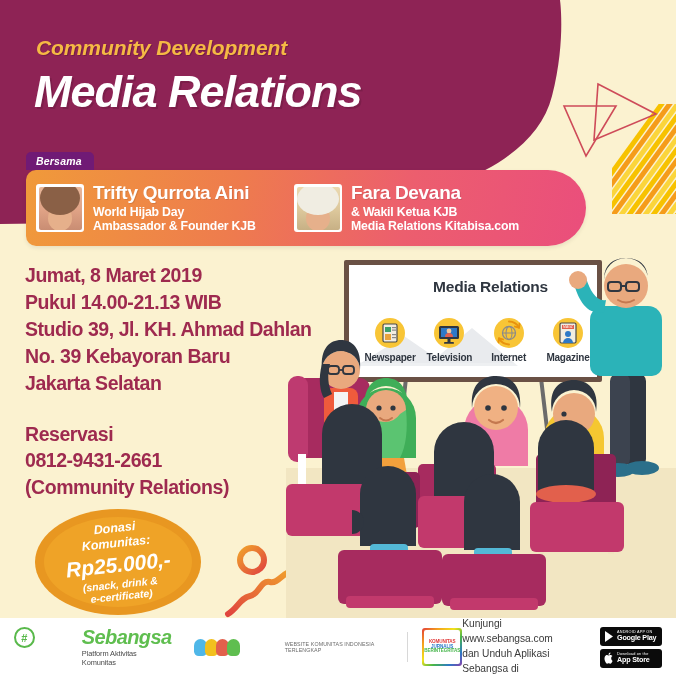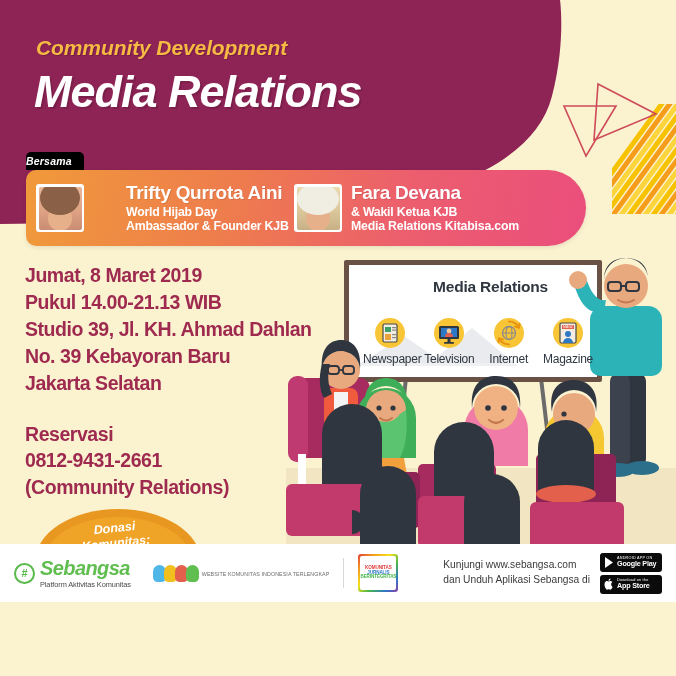--- a/index.html
+++ b/index.html
@@ -4,21 +4,21 @@
 <title>Media Relations Poster</title>
 <style>
   * { margin:0; padding:0; box-sizing:border-box; }
   html,body { width:676px; height:676px; }
   body {
     font-family:"Liberation Sans", sans-serif;
     background:#FBF2D0;
     position:relative;
     overflow:hidden;
   }
-  .poster { position:relative; width:676px; height:602px; overflow:hidden; background:#FBF2D0; }
+  .poster { position:relative; width:676px; height:676px; overflow:hidden; background:#FBF2D0; }
 
   
   .tri-wrap { position:absolute; left:556px; top:78px; width:110px; height:90px; }
   .stripes { position:absolute; left:612px; top:104px; width:110px; height:110px; overflow:hidden; }
   .stripes i {
     position:absolute; top:-30px; width:5px; height:190px;
     transform:rotate(36deg); transform-origin:center;
   }
 
   
@@ -36,34 +36,34 @@
   .title {
     position:absolute; left:34px; top:66px;
     font-size:45px; font-weight:bold; color:#FFFFFF;
     letter-spacing:-1px; font-style:italic;
     text-shadow:2px 2px 0 rgba(0,0,0,.12);
   }
 
   
   .bersama {
     position:absolute; left:26px; top:152px; z-index:7;
-    background:#000000; color:#FFFFFF;
+    background:#701a75; color:#FFFFFF;
     font-size:10.5px; font-weight:bold; font-style:italic;
-    padding:3px 12px 3px 0; border-radius:5px 5px 0 0;
+    padding:3px 12px 3px 10px; border-radius:5px 5px 0 0;
     letter-spacing:.2px;
   }
   .speakers {
     position:absolute; left:26px; top:170px; width:560px; height:76px;
     background:linear-gradient(100deg,#F09A3A 0%,#EE7B4E 38%,#EC5E6E 68%,#EA4E7C 100%);
     border-radius:10px 38px 38px 10px; z-index:6;
     display:flex; align-items:center; padding:0 10px;
     box-shadow:0 2px 4px rgba(0,0,0,.08);
   }
   .spk { display:flex; align-items:center; }
-  .spk:first-child { width:258px;gap:33px; }
+  .spk:first-child { width:258px; }
   .avatar {
     width:48px; height:48px; background:#fff; padding:2.5px;
     border-radius:3px; flex:0 0 auto; overflow:hidden;
   }
   .avatar .face { width:100%; height:100%; border-radius:2px; position:relative; overflow:hidden; }
   .a1 .face { background:linear-gradient(180deg,#E8B79A 0%,#DFA285 55%,#C98D73 100%); }
   .a2 .face { background:linear-gradient(180deg,#EBD9B0 0%,#DCC79B 55%,#C7B085 100%); }
   .face:before {
     content:""; position:absolute; left:50%; top:42%; transform:translateX(-50%);
     width:24px; height:26px; border-radius:50% 50% 48% 48%;
@@ -125,29 +125,29 @@
   }
   .board-icons {
     position:absolute; left:363px; top:318px; width:232px; height:62px;
     display:flex; justify-content:space-between; z-index:6;
   }
   .bi { width:54px; text-align:center; }
   .bi .disc {
     width:30px; height:30px; border-radius:50%; background:#F8C536;
     margin:0 auto 4px; position:relative; overflow:hidden;
   }
-  .bi .lbl { font-size:12px; font-weight:normal; color:#2F3640; letter-spacing:-.25px; }
+  .bi .lbl { font-size:10px; font-weight:bold; color:#2F3640; letter-spacing:-.25px; }
 
   
   .footer {
     position:absolute; left:0; bottom:0; width:676px; height:58px;
     background:#FFFFFF; z-index:10;
     display:flex; align-items:center; padding:0 14px;
   }
-  .f-logo { display:flex; align-items:center; }
+  .f-logo { display:flex; align-items:flex-start;gap:42px; }
   .seb-mark {
     width:21px; height:21px; border-radius:50%;
     background:#FFFFFF; border:2.4px solid #59B94B;
     margin-right:5px; position:relative;
   }
   .seb-mark:before {
     content:"#"; position:absolute; inset:0; display:flex;
     align-items:center; justify-content:center;
     font-size:11px; color:#59B94B; font-weight:bold;
   }

